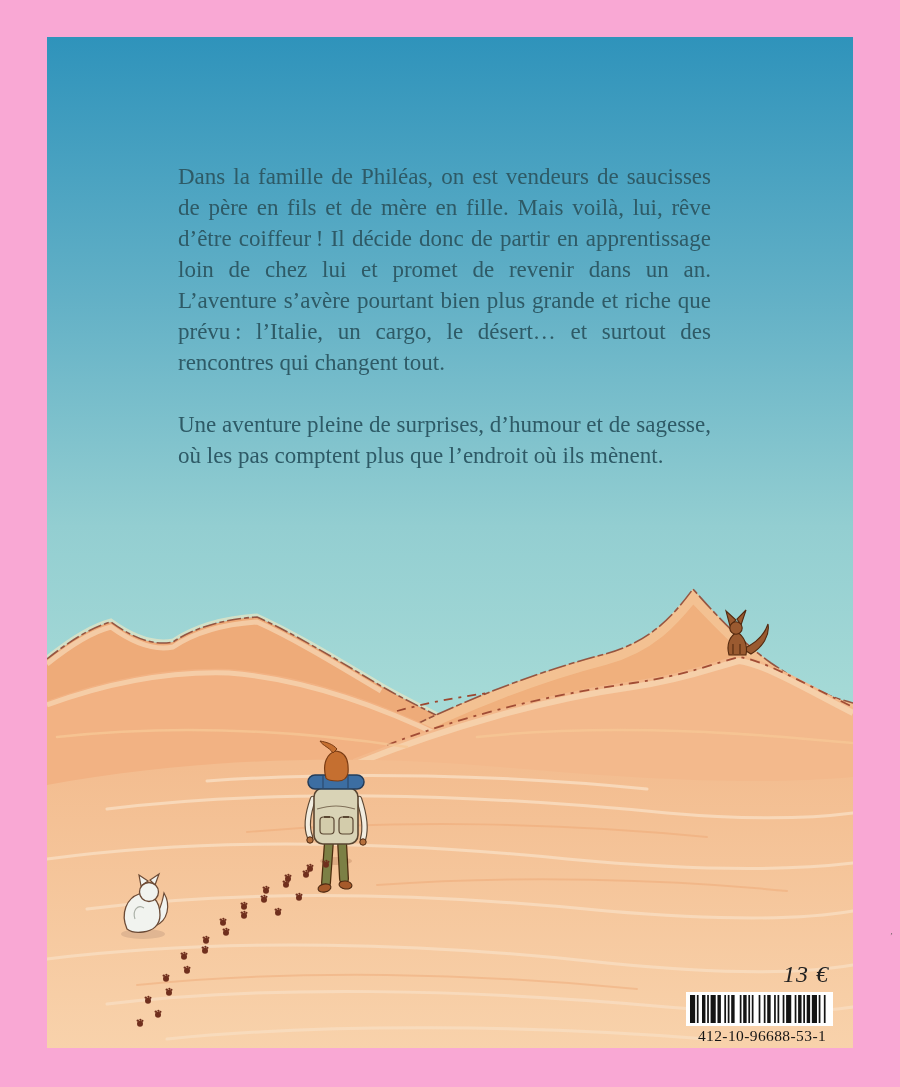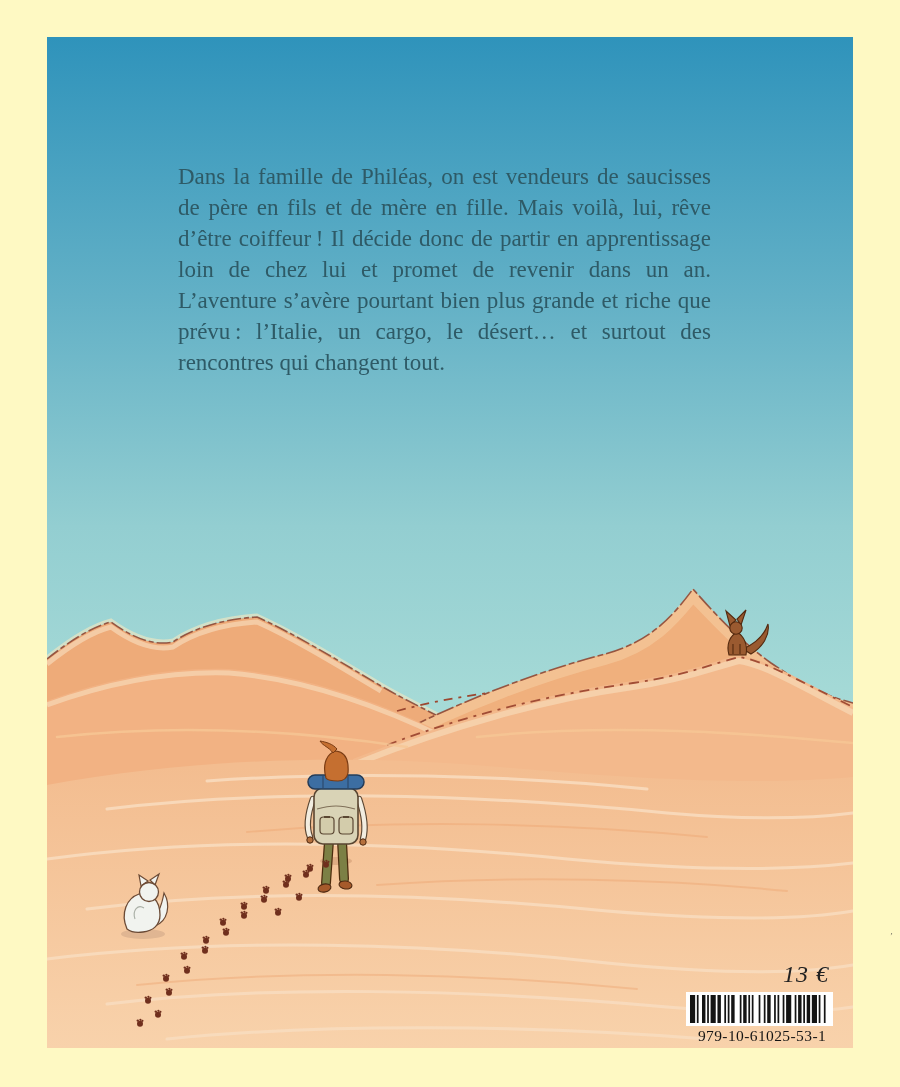--- a/index.html
+++ b/index.html
@@ -1,16 +1,16 @@
 <!DOCTYPE html>
 <html><head>
 <meta charset="utf-8">
 <style>
   html,body{margin:0;padding:0;background:#ffffff;}
-  .page{position:relative;width:900px;height:1087px;background:#fef9c3;overflow:hidden;
+  .page{position:relative;width:900px;height:1087px;background:#f9a8d4;overflow:hidden;
         font-family:"Liberation Serif", serif;}
   .illustration{position:absolute;left:47px;top:37px;width:806px;height:1011px;overflow:hidden;}
   .illustration svg{display:block;position:absolute;left:0;top:0;}
   .blurb{position:absolute;left:131px;top:124px;width:533px;color:#2e5a66;
          font-size:23px;line-height:31px;text-align:justify;}
   .blurb p{margin:0 0 31px 0;}
   .price{position:absolute;top:924px;right:24px;font-size:24px;color:#222222;letter-spacing:1px;font-style:italic;}
   .barcode-box{position:absolute;left:639px;top:955px;width:147px;height:34px;background:#ffffff;}
   .barcode-box svg{position:static;}
   .isbn{position:absolute;left:635px;top:990px;width:160px;text-align:center;
@@ -167,20 +167,21 @@
           <use href="#paw" x="254" y="832"></use>
         <use href="#paw" x="258" y="826"></use>
           <use href="#paw" x="274" y="822"></use>
         <use href="#paw" x="247" y="855"></use>
           <use href="#paw" x="226" y="870"></use>
       </g>
     </svg>
 
     <div class="blurb">
       <p>Dans la famille de Philéas, on est vendeurs de saucisses de père en fils et de mère en fille. Mais voilà, lui, rêve d’être coiffeur ! Il décide donc de partir en apprentissage loin de chez lui et promet de revenir dans un an. L’aventure s’avère pourtant bien plus grande et riche que prévu : l’Italie, un cargo, le désert… et surtout des rencontres qui changent tout.</p>
+      <p>Une aventure pleine de surprises, d’humour et de sagesse, où les pas comptent plus que l’endroit où ils mènent.</p>
     </div>
 
     <div class="price">13 €</div>
 
     <div class="barcode-box">
       <svg id="barcode-svg" width="147" height="34" viewBox="0 0 147 34">
           <rect x="4.00" y="3" width="5.15" height="28" fill="#141414"></rect>
           <rect x="10.86" y="3" width="1.72" height="28" fill="#141414"></rect>
           <rect x="16.01" y="3" width="3.43" height="28" fill="#141414"></rect>
           <rect x="21.16" y="3" width="1.72" height="28" fill="#141414"></rect>
@@ -202,17 +203,17 @@
           <rect x="100.10" y="3" width="5.15" height="28" fill="#141414"></rect>
           <rect x="108.68" y="3" width="1.72" height="28" fill="#141414"></rect>
           <rect x="112.11" y="3" width="3.43" height="28" fill="#141414"></rect>
           <rect x="117.26" y="3" width="1.72" height="28" fill="#141414"></rect>
           <rect x="120.69" y="3" width="3.43" height="28" fill="#141414"></rect>
           <rect x="125.84" y="3" width="5.15" height="28" fill="#141414"></rect>
           <rect x="132.70" y="3" width="1.72" height="28" fill="#141414"></rect>
           <rect x="137.85" y="3" width="1.72" height="28" fill="#141414"></rect>
         </svg>
     </div>
-    <div class="isbn">979-10-61025-53-1</div>
+    <div class="isbn">412-10-96688-53-1</div>
   </div>
 
   <span class="stray-mark">ʼ</span>
 </div>
 
 </body></html>

